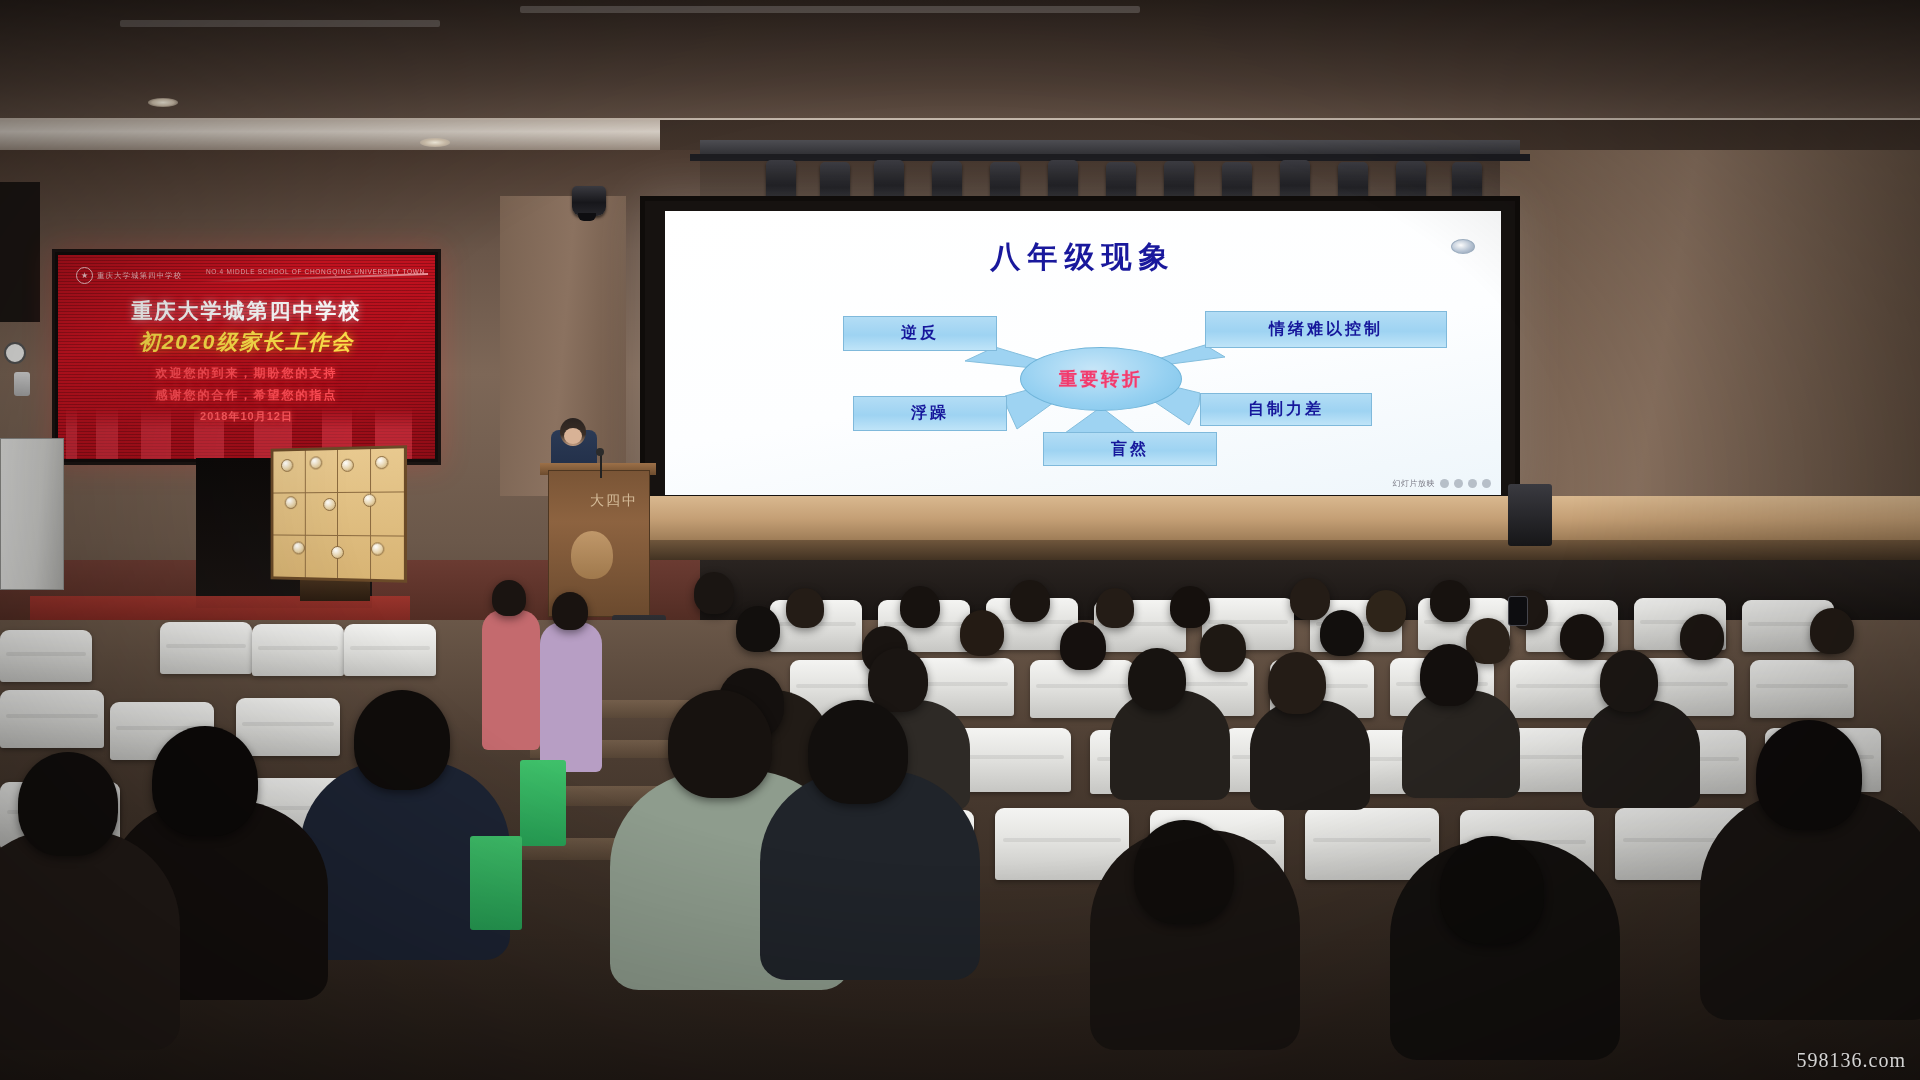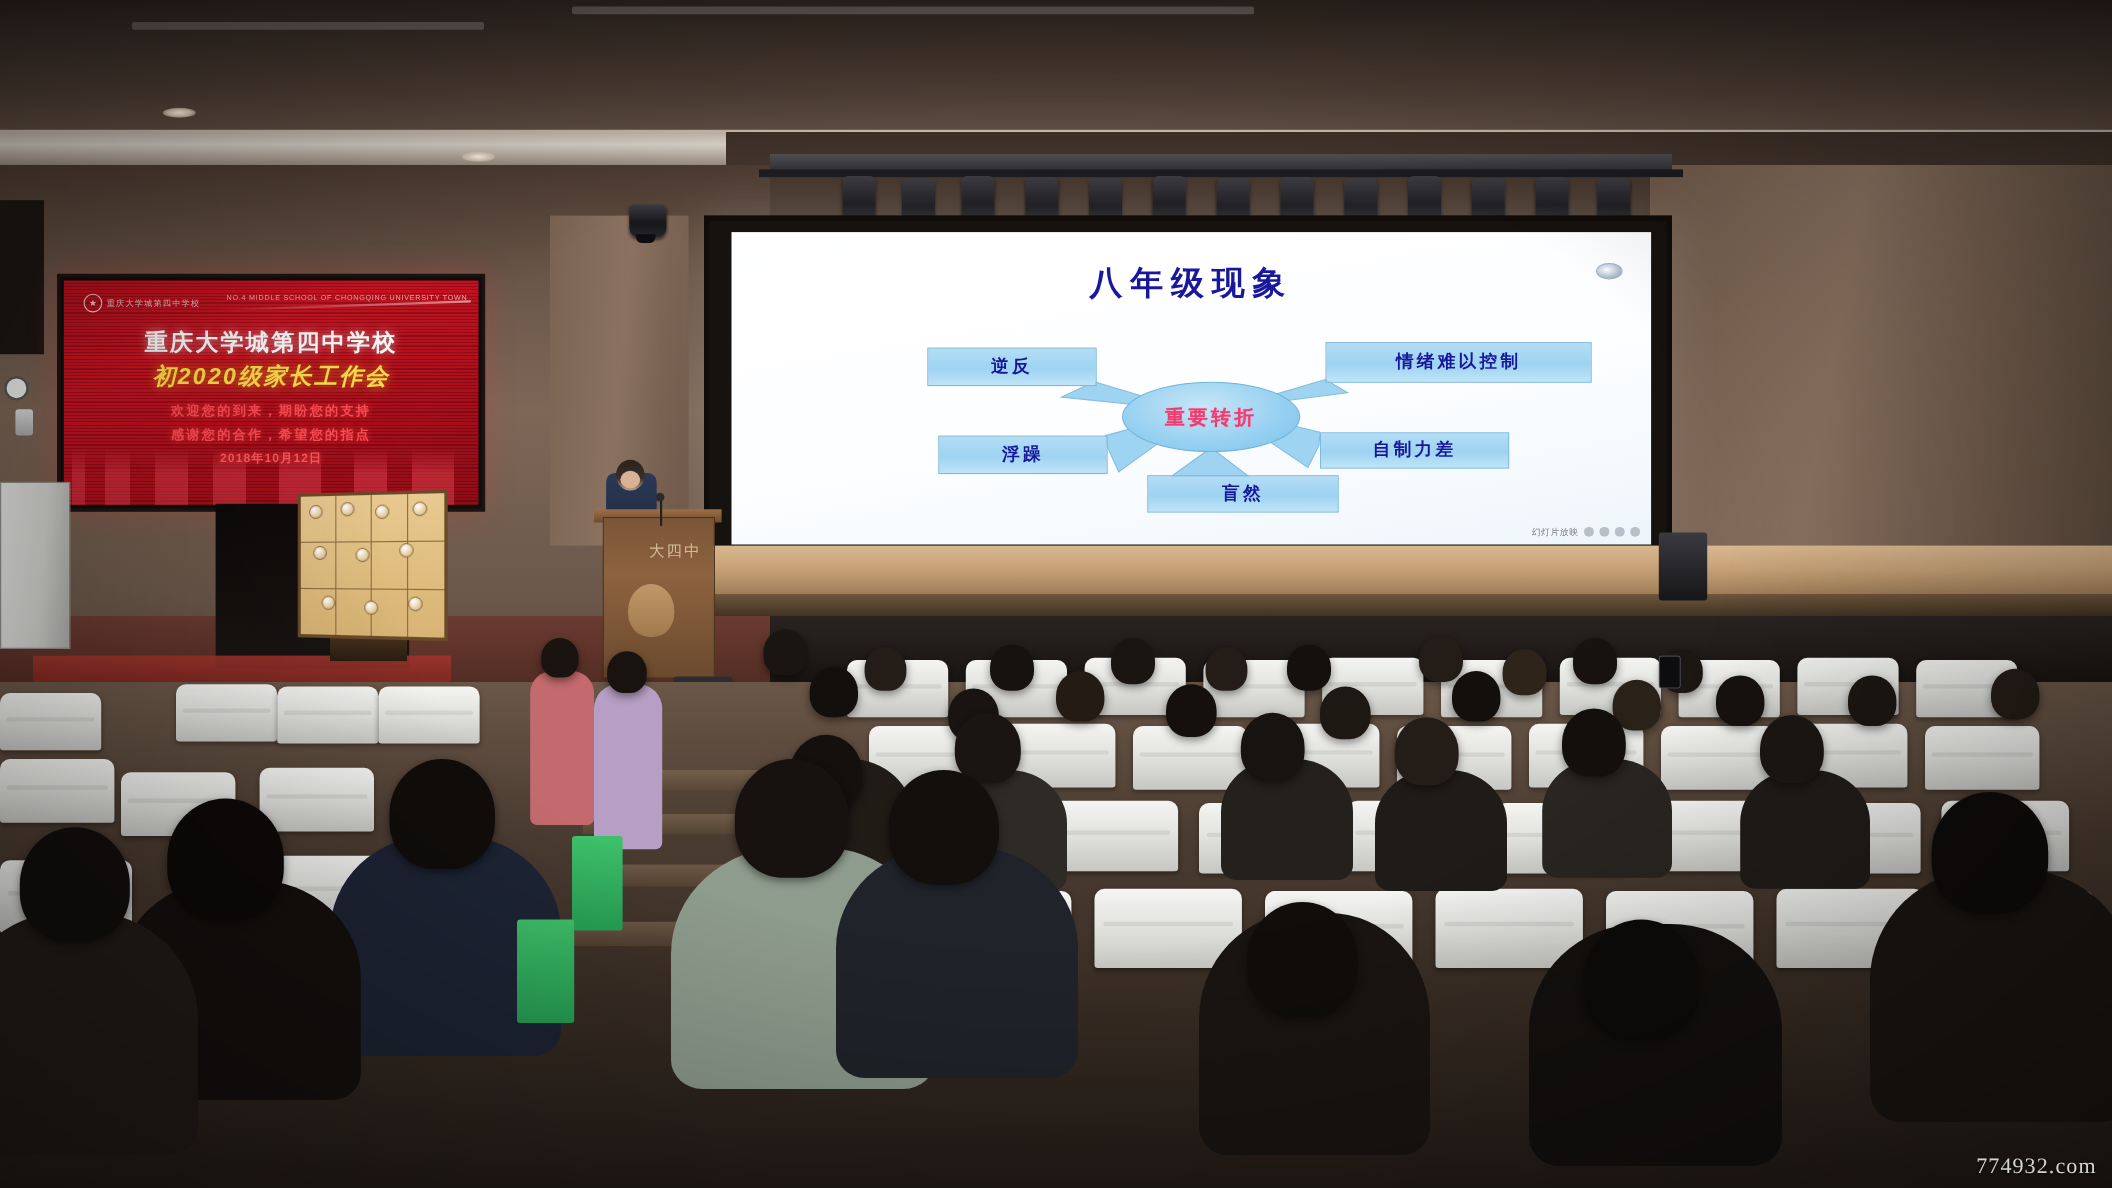--- a/index.html
+++ b/index.html
@@ -431,14 +431,14 @@
   <div class="head" style="left:552px;top:592px;width:36px;height:38px;background:#191310;"></div>
   <div class="shoulders" style="left:482px;top:610px;width:58px;height:140px;background:#c46a6e;border-radius:20px 20px 6px 6px;"></div>
   <div class="head" style="left:492px;top:580px;width:34px;height:36px;background:#1a1411;"></div>
 
   <div style="position:absolute;left:520px;top:760px;width:46px;height:86px;background:linear-gradient(180deg,#3fc06a 0%,#27a055 100%);border-radius:3px;"></div>
   <div style="position:absolute;left:470px;top:836px;width:52px;height:94px;background:linear-gradient(180deg,#3fc06a 0%,#27a055 100%);border-radius:3px;"></div>
 
   <div style="position:absolute;left:1508px;top:596px;width:18px;height:28px;background:#0d0d10;border:1px solid #45454c;border-radius:3px;"></div>
 
   <div class="vig"></div>
-  <div class="watermark">774932.com</div>
+  <div class="watermark">598136.com</div>
 </div>
 
 </body></html>

